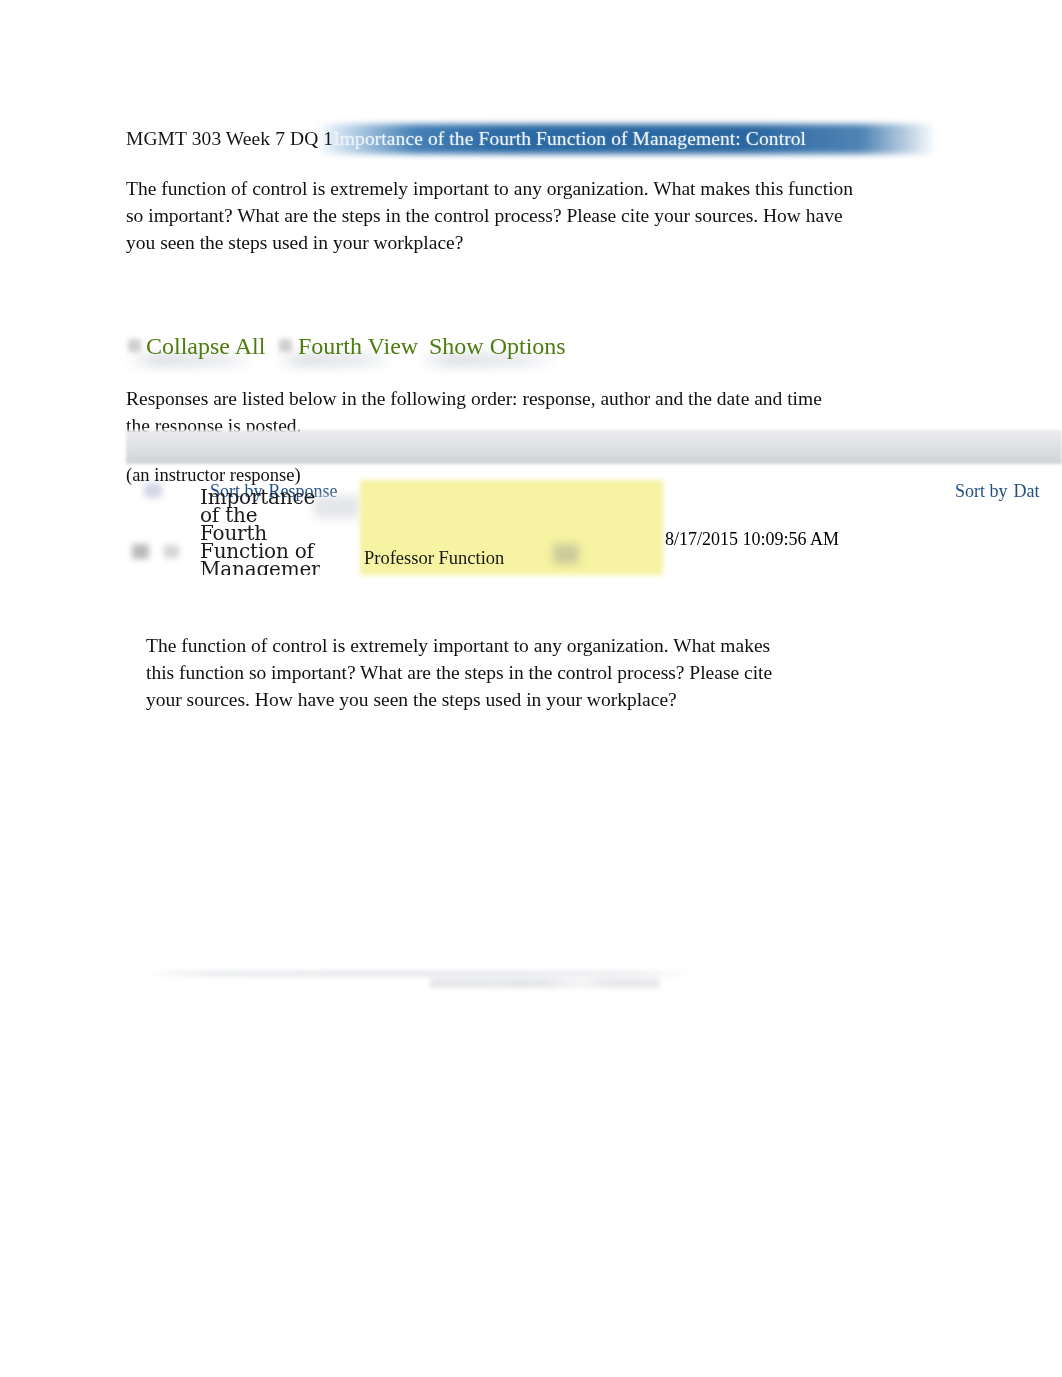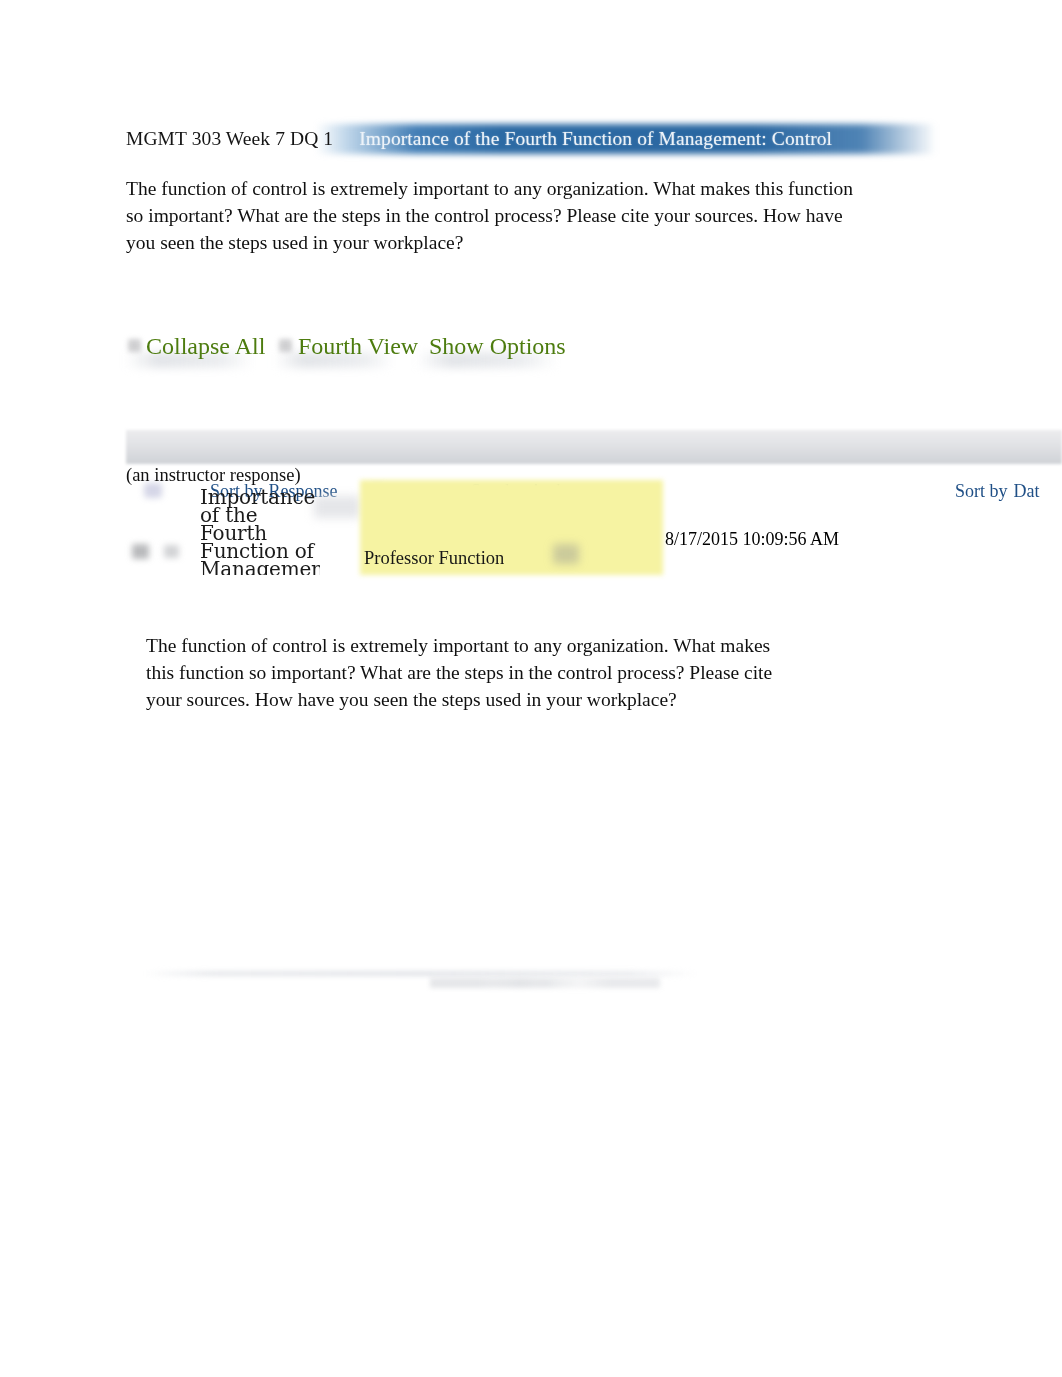--- a/index.html
+++ b/index.html
@@ -55,21 +55,20 @@
     line-height: 25px;
     white-space: nowrap;
     letter-spacing: 0.1px;
   }
   .doc-title .t-dark {
     color: #151515;
   }
   .doc-title .t-light {
     color: #edf3f9;
     text-shadow: 0 0 1.6px rgba(255,255,255,0.55);
-    margin-left: 26px;
   }
 
   
   .para {
     position: absolute;
     font-size: 19.5px;
     line-height: 27px;
     color: #101010;
     text-align: left;
   }
@@ -331,20 +330,21 @@
     <div class="opt-shadow" id="opt-shadow-1"></div>
     <div class="opt-shadow" id="opt-shadow-2"></div>
     <div class="opt-shadow" id="opt-shadow-3"></div>
     <div class="opt-icon" id="opt-icon-1"></div>
     <div class="opt-icon" id="opt-icon-2"></div>
     <a class="opt-link" id="opt-collapse">Collapse All</a>
     <a class="opt-link" id="opt-print">Fourth View</a>
     <a class="opt-link" id="opt-show">Show Options</a>
   </div>
 
+  <div class="para" id="order-note">Responses are listed below in the following order: response, author and the date and time the response is posted.</div>
 
   <div class="sort-bar"></div>
   <div class="sort-labels">
     <div class="sort-blob" id="sort-blob-1"></div>
     <div class="sort-blob2" id="sort-blob-2"></div>
     <a class="sort-link" id="sort-response"><span class="sb">Sort by</span><span>Response</span></a>
     <a class="sort-link" id="sort-author"><span class="sb">Sort by</span><span>Author</span></a>
     <a class="sort-link" id="sort-date"><span class="sb">Sort by</span><span>Dat</span></a>
   </div>
 

